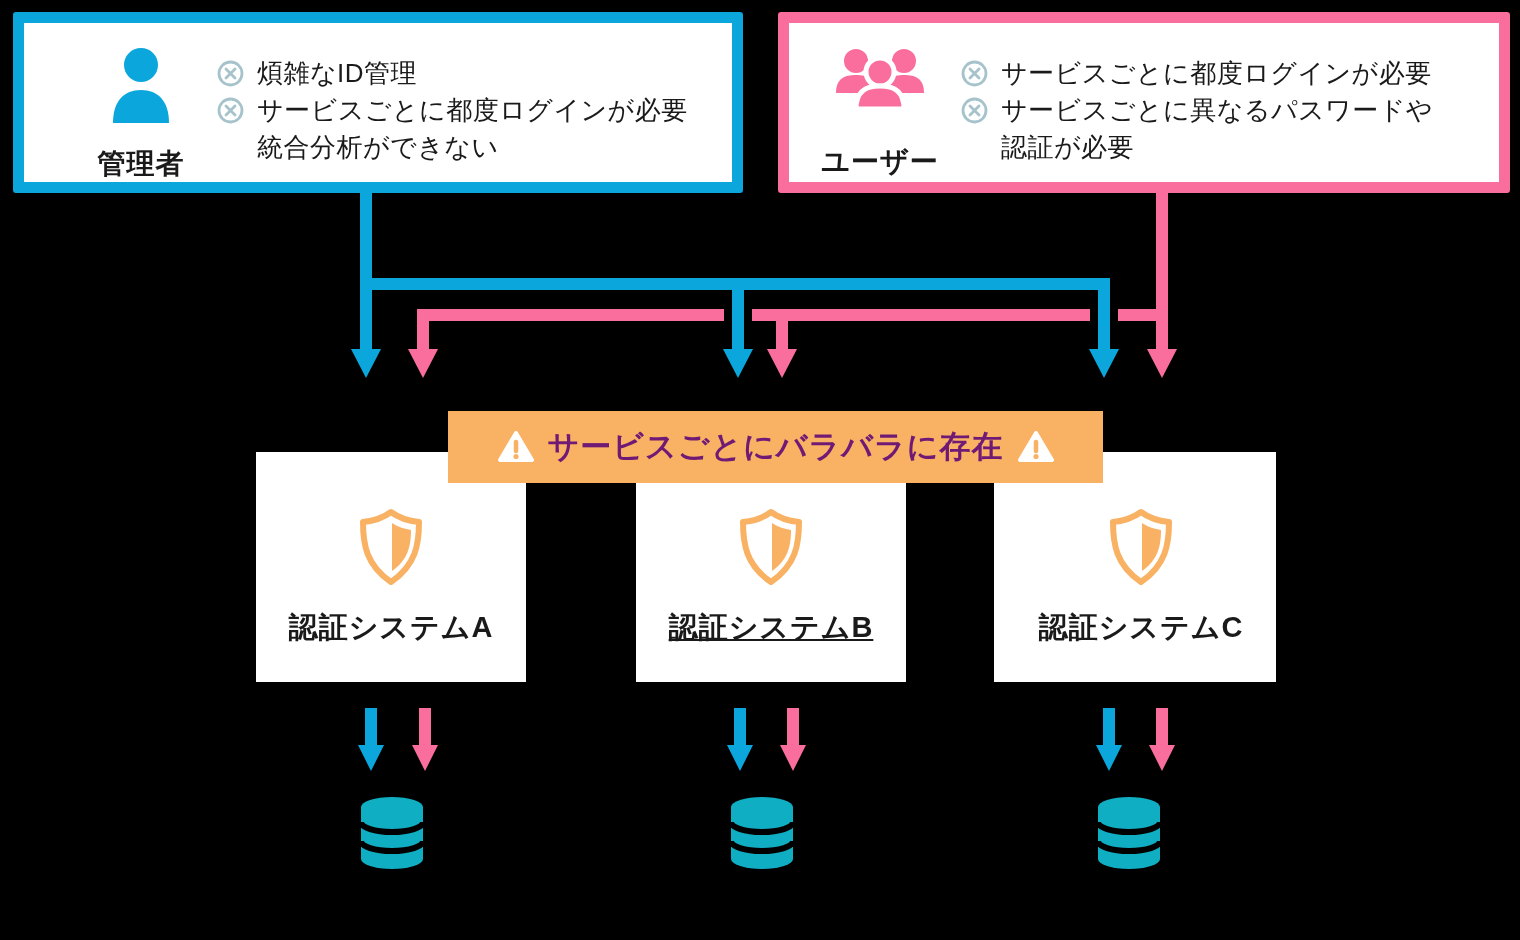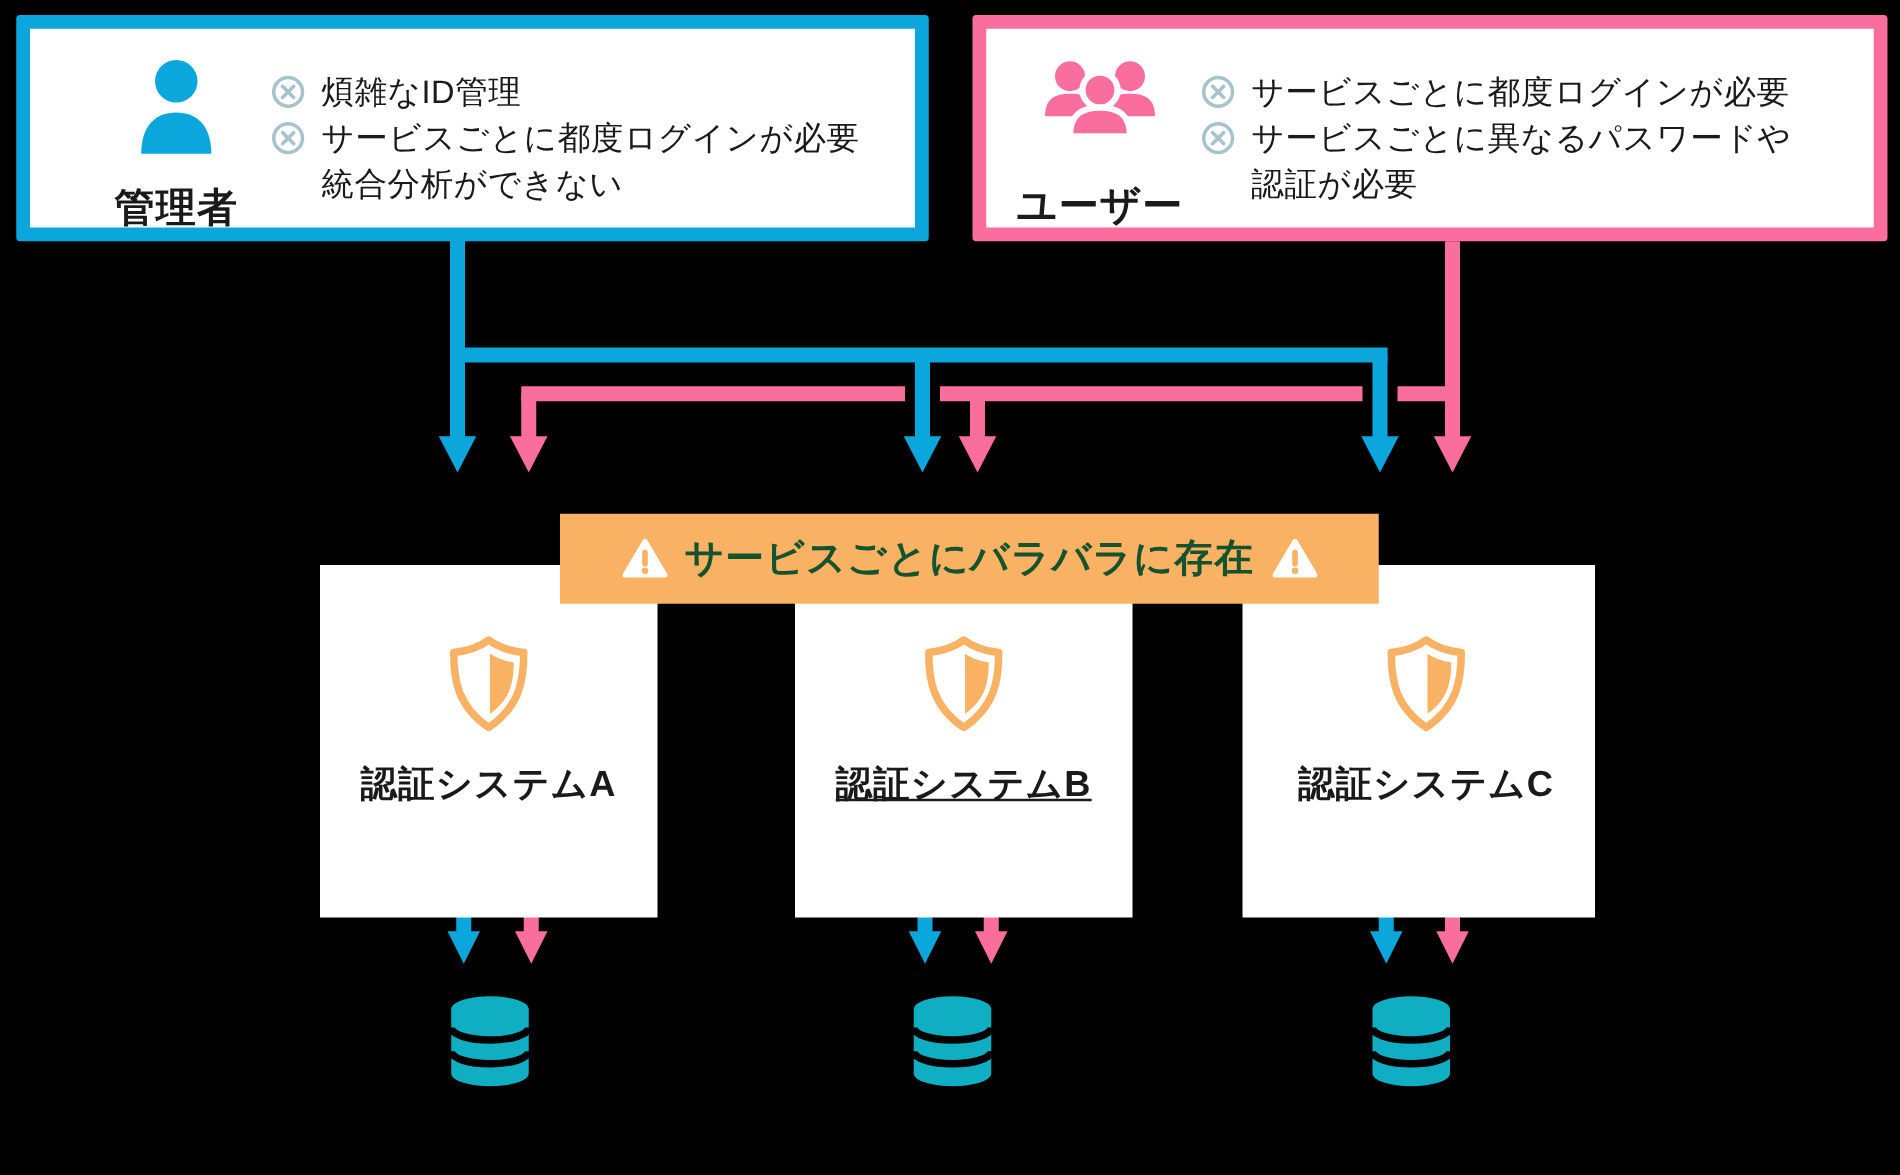--- a/index.html
+++ b/index.html
@@ -29,21 +29,21 @@
     top: 22px;
     width: 150px;
     display: flex;
     flex-direction: column;
     align-items: center;
   }
   .panel.admin .actor { left: 42px; }
   .panel.user  .actor { left: 16px; }
   .actor .actor-label {
     margin-top: 8px;
-    font-size: 32px;
+    font-size: 28px;
     font-weight: bold;
     letter-spacing: 1px;
     white-space: nowrap;
   }
   .bullets {
     position: absolute;
     top: 32px;
     display: flex;
     flex-direction: column;
     gap: 0;
@@ -68,32 +68,32 @@
     width: 655px;
     height: 72px;
     background: #f9b264;
     z-index: 3;
     display: flex;
     align-items: center;
     justify-content: center;
     gap: 14px;
   }
   .banner .banner-text {
-    color: #14532d;
+    color: #701a75;
     font-size: 31px;
     font-weight: bold;
     letter-spacing: 1px;
     white-space: nowrap;
   }
   
   .system-box {
     position: absolute;
     top: 452px;
     width: 270px;
-    height: 282px;
+    height: 230px;
     background: #ffffff;
     z-index: 2;
     display: flex;
     flex-direction: column;
     align-items: center;
   }
   .system-box.a { left: 256px; }
   .system-box.b { left: 636px; text-decoration: underline; }
   .system-box.c { left: 994px; padding-left: 12px; }
   .system-box .shield { margin-top: 56px; }

